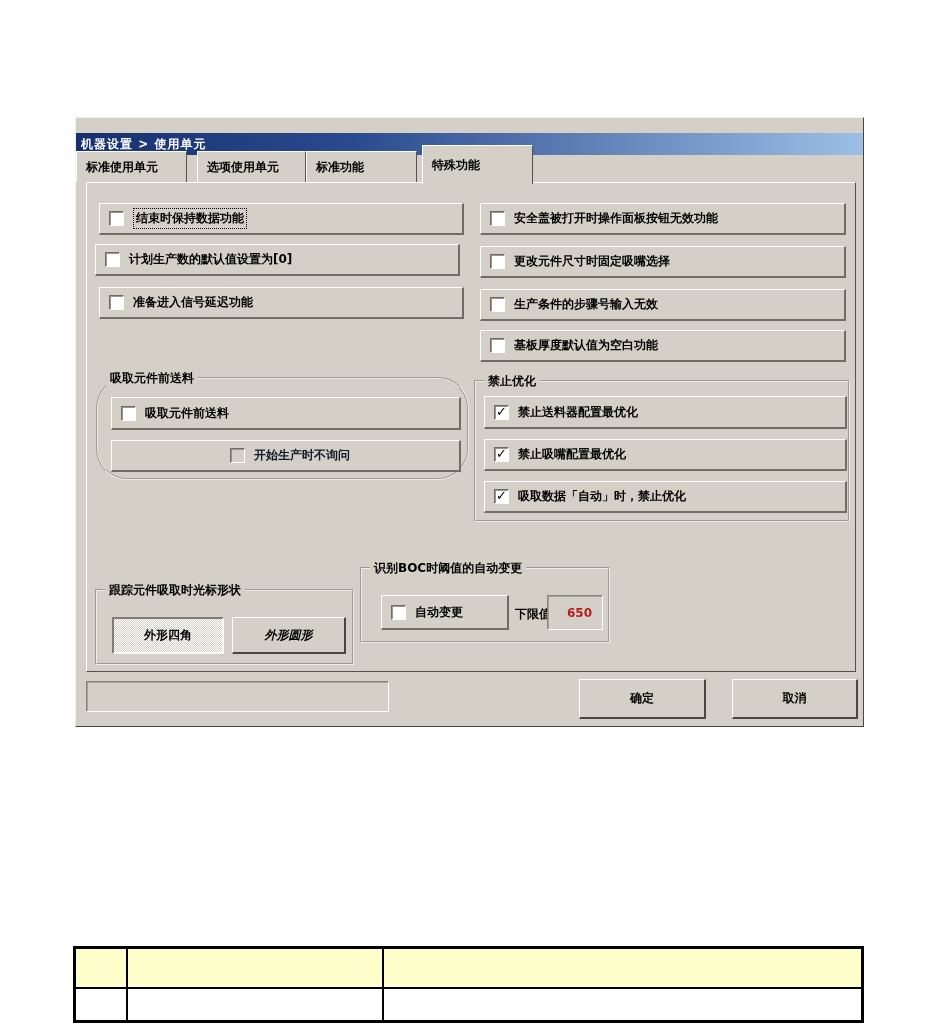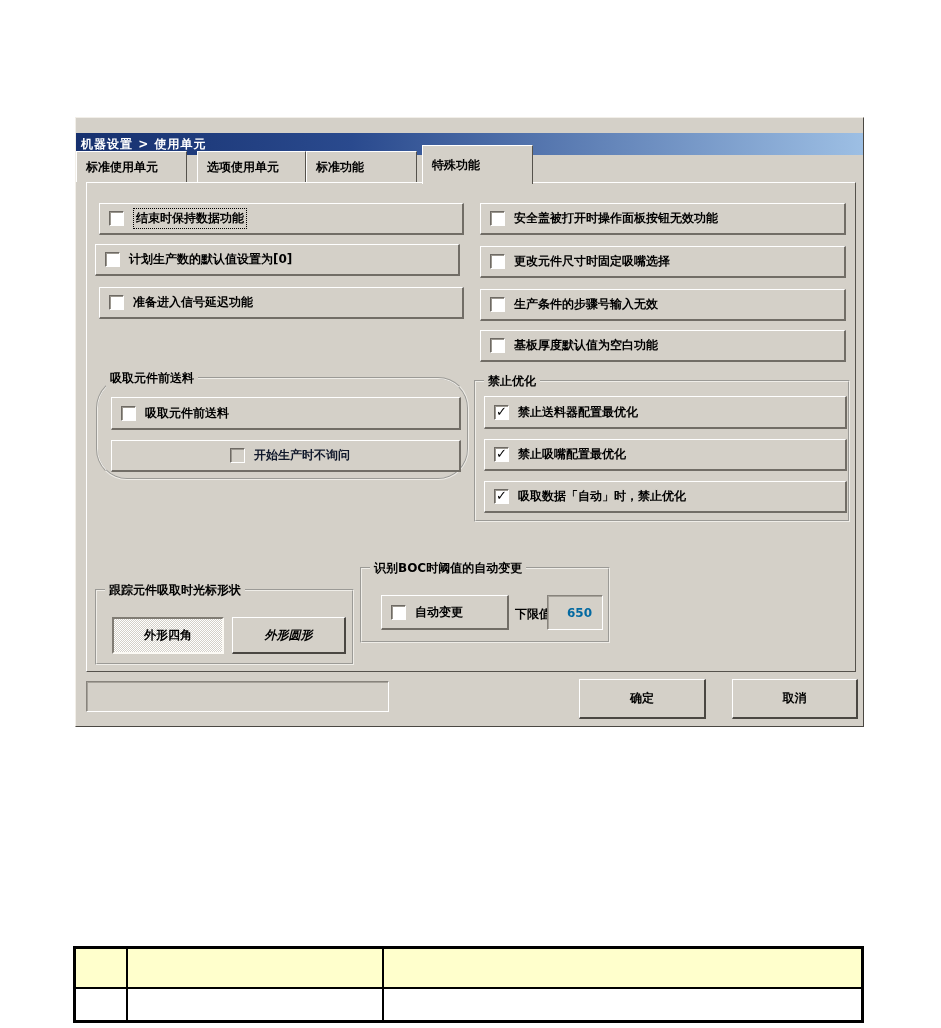--- a/index.html
+++ b/index.html
@@ -82,21 +82,21 @@
     background:repeating-conic-gradient(#ffffff 0% 25%,#d4d0c8 0% 50%);
     background-size:2px 2px;
   }
   
   .sunken{
     position:absolute;background:#d4d0c8;box-sizing:border-box;
     border:1px solid;border-color:#87837c #fff #fff #87837c;
     box-shadow:inset 1px 1px 0 #a6a29a;
   }
   .num-field{
-    color:#0369a1;display:flex;align-items:center;justify-content:flex-end;
+    color:#b91c1c;display:flex;align-items:center;justify-content:flex-end;
     padding-right:10px;font-weight:bold;
   }
   .inline-label{position:absolute;font-weight:bold;}
   
   .bottom-table{position:absolute;left:73px;top:946px;}
   .bottom-table table{border-collapse:collapse;table-layout:fixed;}
   .bottom-table td{border:2px solid #000;padding:0;}
   .bottom-table table{border:3px solid #000;}
   .bottom-table .hdr td{background:#ffffcc;height:38px;}
   .bottom-table .row td{background:#fff;height:31px;}

